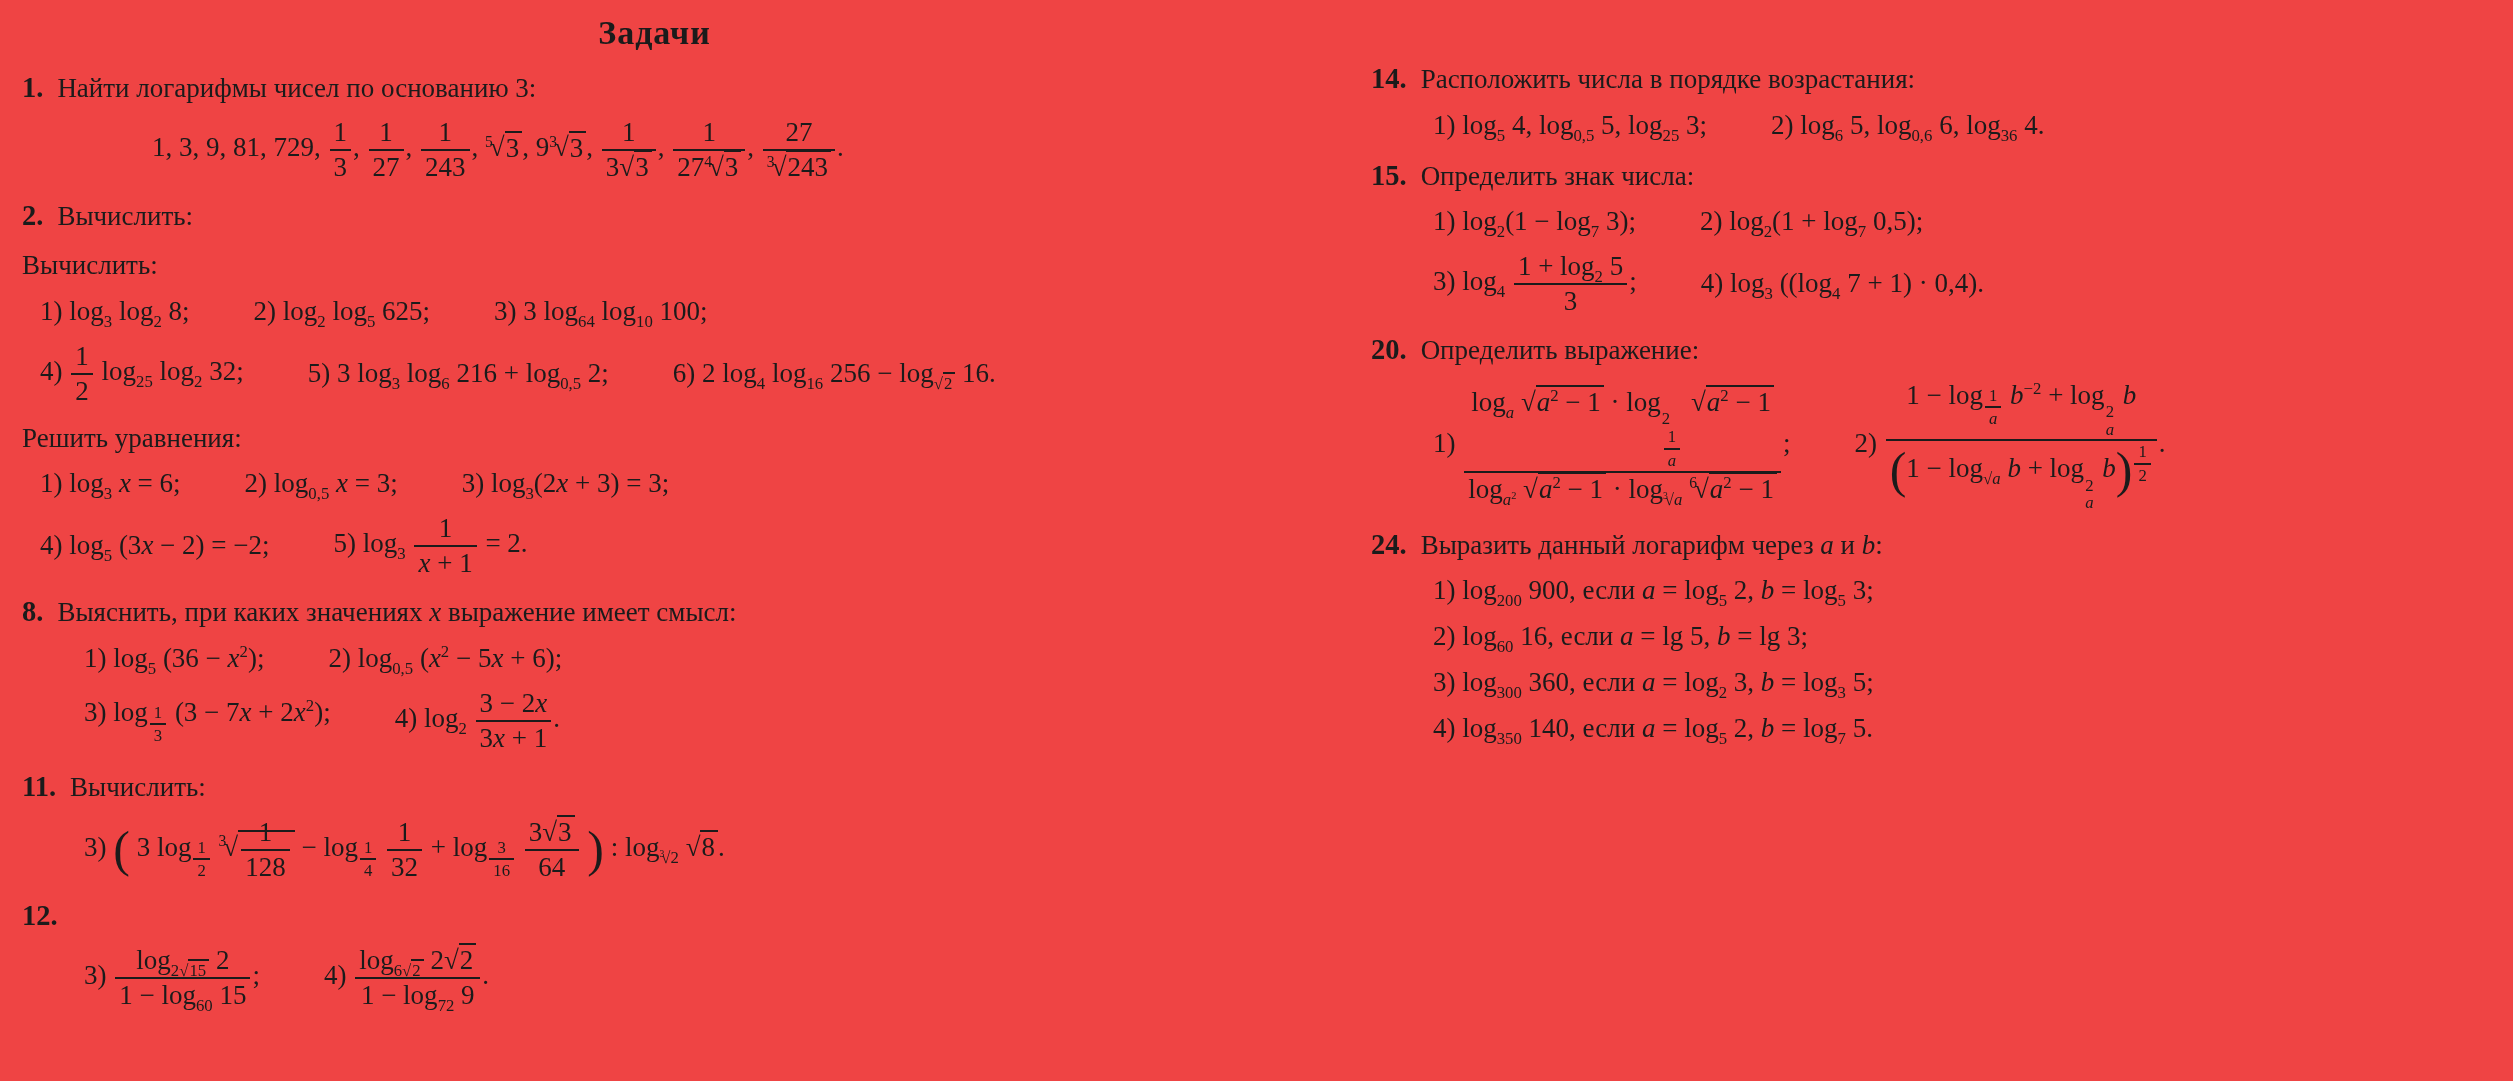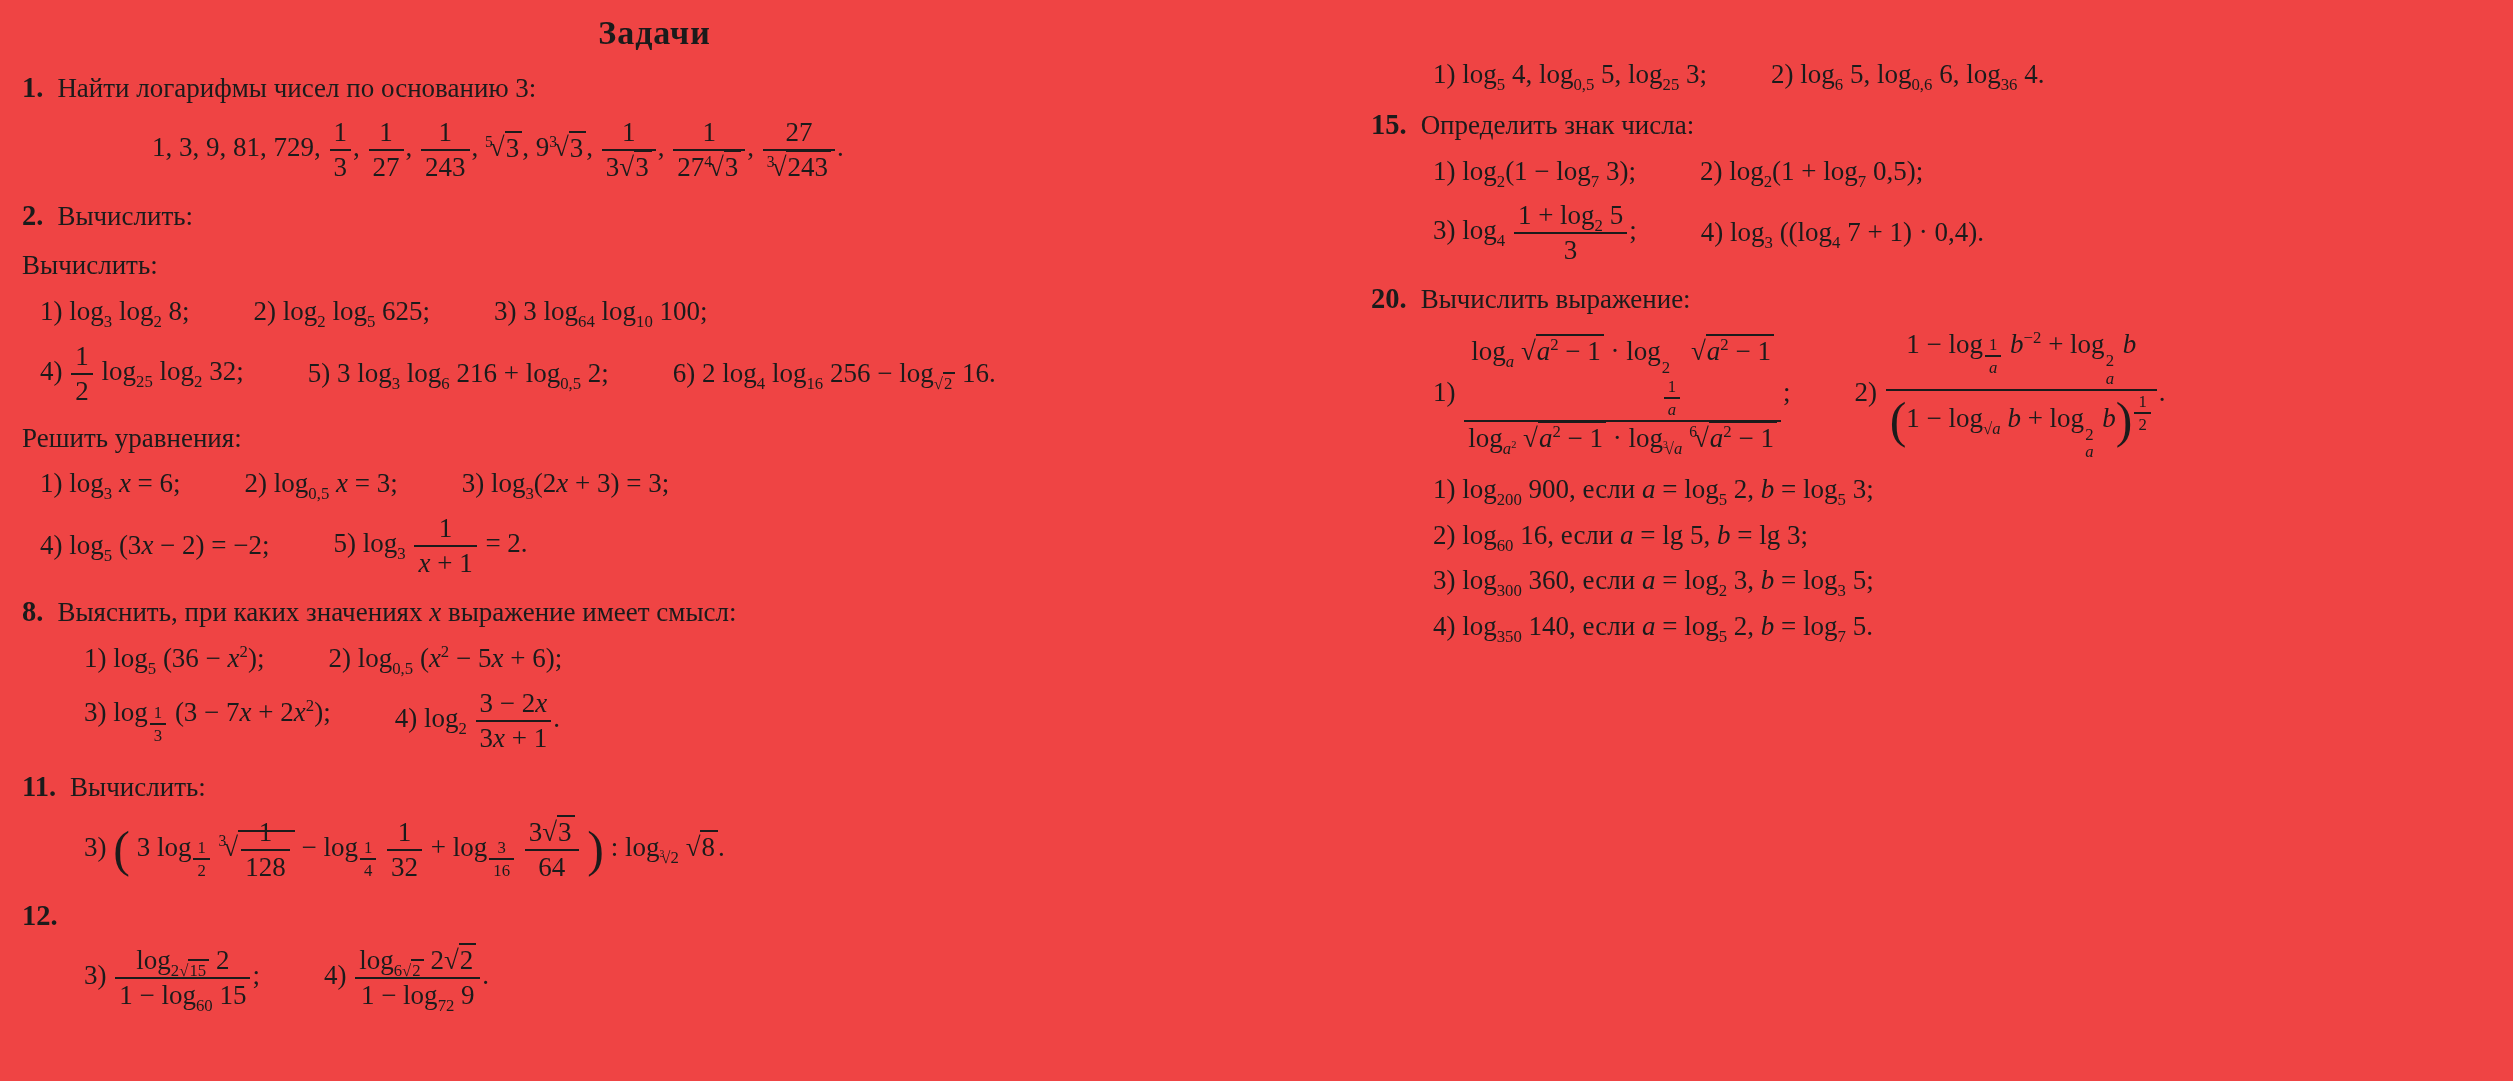--- a/index.html
+++ b/index.html
@@ -137,20 +137,24 @@
             <span class="math-item">3)  <span class="f"><span class="fn">log<sub>2√<span class="rd">15</span></sub> 2</span><span class="fd">1 − log<sub>60</sub> 15</span></span>;</span>
             <span class="math-item">4)  <span class="f"><span class="fn">log<sub>6√<span class="rd">2</span></sub> 2√<span class="rd">2</span></span><span class="fd">1 − log<sub>72</sub> 9</span></span>.</span>
           </div>
         </div>
     </div>
   </div>
 
   <div class="col-right">
 
     <div class="problem">
+      <div class="phead">
+        <span class="pnum">14.</span>
+        <span class="ptitle">Расположить числа в порядке возрастания:</span>
+      </div>
       <div class="pbody">
           <div class="math-line">
             <span class="math-item">1)  log<sub>5</sub> 4,  log<sub>0,5</sub> 5,  log<sub>25</sub> 3;</span>
             <span class="math-item">2)  log<sub>6</sub> 5,  log<sub>0,6</sub> 6,  log<sub>36</sub> 4.</span>
           </div>
         </div>
     </div>
 
     <div class="problem">
       <div class="phead">
@@ -165,40 +169,44 @@
           <div class="math-line">
             <span class="math-item">3)  log<sub>4</sub> <span class="f"><span class="fn">1 + log<sub>2</sub> 5</span><span class="fd">3</span></span>;</span>
             <span class="math-item">4)  log<sub>3</sub> ((log<sub>4</sub> 7 + 1) · 0,4).</span>
           </div>
         </div>
     </div>
 
     <div class="problem">
       <div class="phead">
         <span class="pnum">20.</span>
-        <span class="ptitle">Вычислить выражение:</span>
+        <span class="ptitle">Определить выражение:</span>
       </div>
       <div class="pbody">
           <div class="math-line">
             <span class="math-item">1)  <span class="f"><span class="fn">log<sub><i>a</i></sub> √<span class="rd"><i>a</i><sup>2</sup> − 1</span> · log<span class="ss">
                     <span>2</span>
                     <span><span class="f"><span class="fn">1</span><span class="fd"><i>a</i></span></span></span>
                   </span> √<span class="rd"><i>a</i><sup>2</sup> − 1</span></span><span class="fd">log<sub><i>a</i><sup>2</sup></sub> √<span class="rd"><i>a</i><sup>2</sup> − 1</span> · log<sub><sup class="ri">3</sup>√<i>a</i></sub> <sup class="ri">6</sup>√<span class="rd"><i>a</i><sup>2</sup> − 1</span></span></span>;</span>
             <span class="math-item">2)  <span class="f"><span class="fn">1 − log<sub><span class="f"><span class="fn">1</span><span class="fd"><i>a</i></span></span></sub> <i>b</i><sup>−2</sup> + log<span class="ss">
                     <span>2</span>
                     <span><i>a</i></span>
                   </span> <i>b</i></span><span class="fd"><span class="bp">(</span>1 − log<sub>√<i>a</i></sub> <i>b</i> + log<span class="ss">
                     <span>2</span>
                     <span><i>a</i></span>
                   </span> <i>b</i><span class="bp">)</span><sup><span class="f"><span class="fn">1</span><span class="fd">2</span></span></sup></span></span>.</span>
           </div>
         </div>
     </div>
 
     <div class="problem">
+      <div class="phead">
+        <span class="pnum">24.</span>
+        <span class="ptitle">Выразить данный логарифм через <i>a</i> и <i>b</i>:</span>
+      </div>
       <div class="pbody">
           <div class="math-line">
             <span class="math-item">1)  log<sub>200</sub> 900,  если  <i>a</i> = log<sub>5</sub> 2,  <i>b</i> = log<sub>5</sub> 3;</span>
           </div>
           <div class="math-line">
             <span class="math-item">2)  log<sub>60</sub> 16,  если  <i>a</i> = lg 5,  <i>b</i> = lg 3;</span>
           </div>
           <div class="math-line">
             <span class="math-item">3)  log<sub>300</sub> 360,  если  <i>a</i> = log<sub>2</sub> 3,  <i>b</i> = log<sub>3</sub> 5;</span>
           </div>

